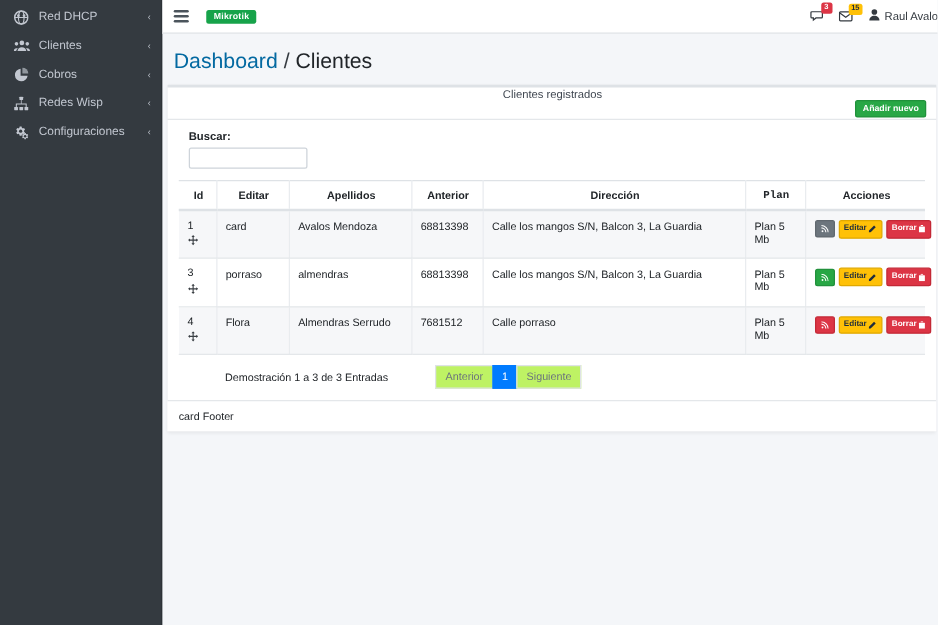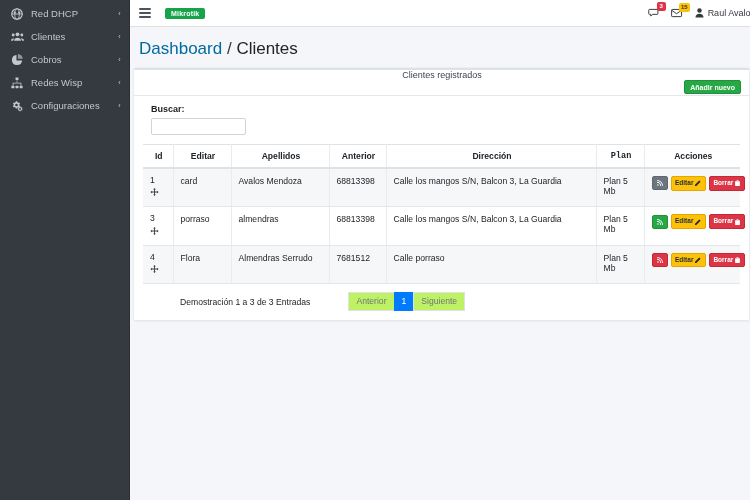--- a/index.html
+++ b/index.html
@@ -499,16 +499,17 @@
           <span class="info">Demostración 1 a 3 de 3 Entradas</span>
           <div class="pager">
             <span class="pg">Anterior</span>
             <span class="pg active">1</span>
             <span class="pg">Siguiente</span>
           </div>
         </div>
 
       </div>
 
+      <div class="card-footer">card Footer</div>
     </div>
 
   </div>
 </div>
 
 </body></html>

